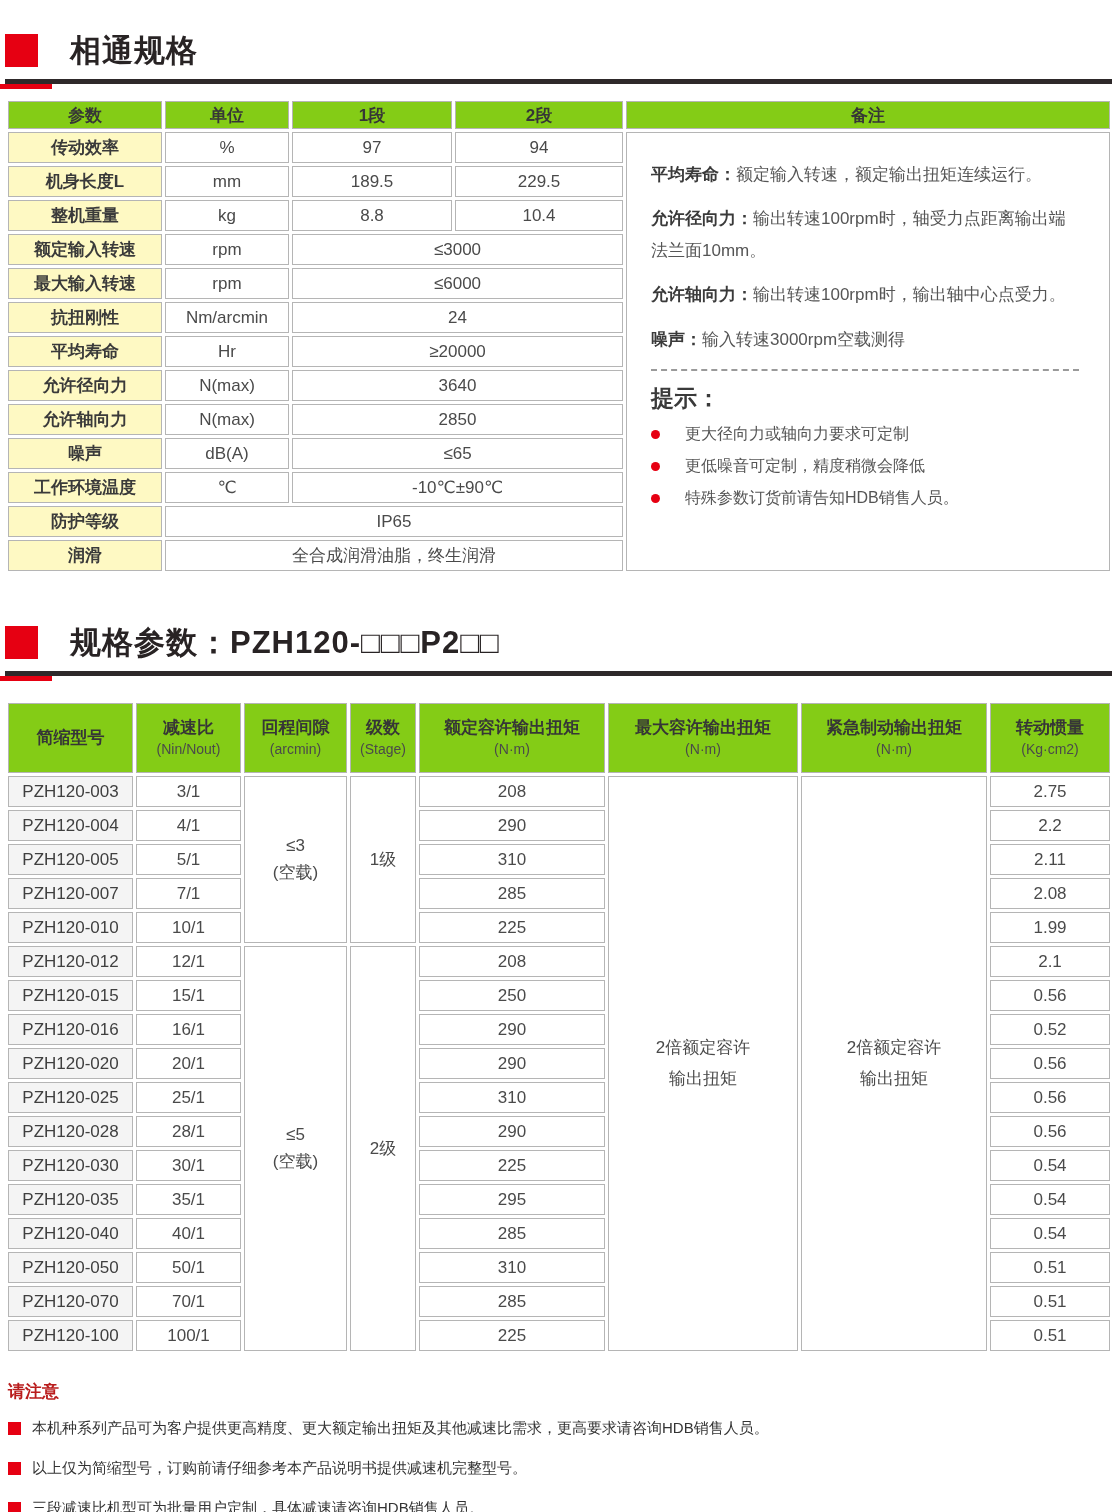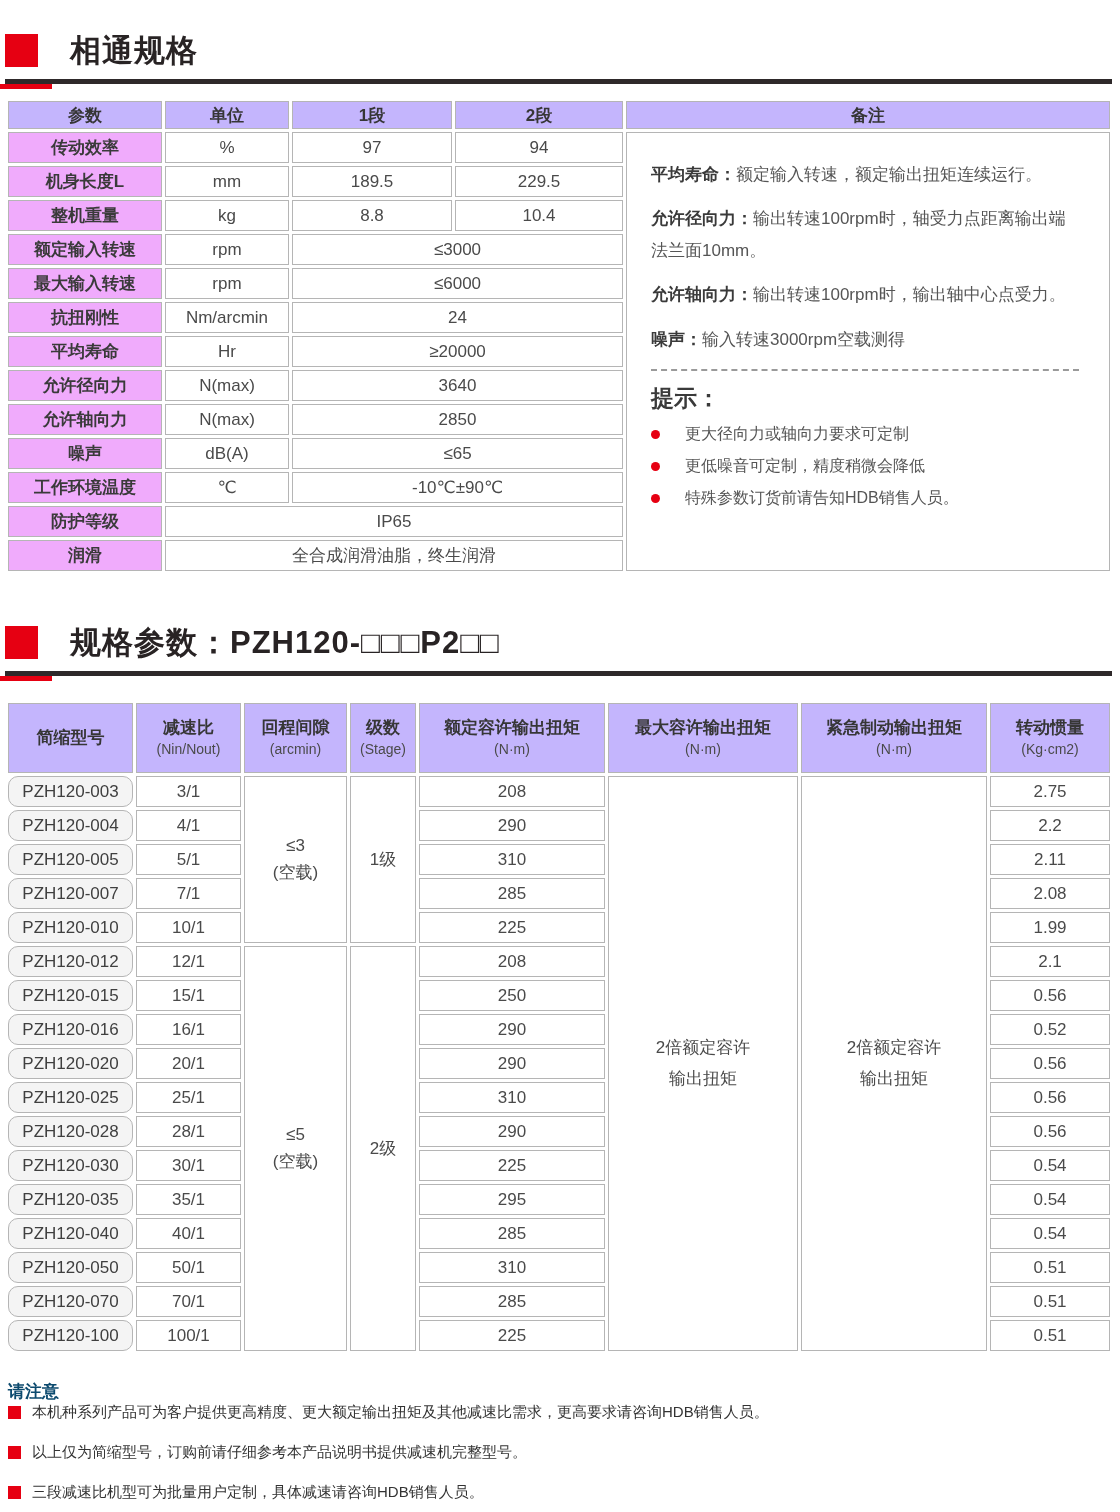--- a/index.html
+++ b/index.html
@@ -52,31 +52,31 @@
   }
   table.spec th, table.spec td {
     border: 1px solid #b5b5b5;
     text-align: center;
     vertical-align: middle;
     font-size: 17px;
     color: #4a4a4a;
     overflow: hidden;
   }
   table.spec th {
-    background: #c4b5fd;
+    background: #84cc16;
     font-weight: bold;
     color: #363636;
   }
 
   
   .t1-wrap { margin-top: 14px; }
   table.t1 th { height: 28px; }
   table.t1 td { height: 31px; }
   table.t1 td.param {
-    background: #f0abfc;
+    background: #fef9c3;
     font-weight: bold;
     color: #3a3a3a;
   }
   table.t1 td.remark {
     vertical-align: top;
     text-align: left;
     padding: 26px 30px 0 24px;
   }
   .rk-item { margin-bottom: 13px; line-height: 1.85; font-size: 17px; }
   .rk-item b { color: #3a3a3a; }
@@ -94,28 +94,28 @@
 
   
   .sec2 { margin-top: 52px; }
 
   
   .t2-wrap { margin-top: 24px; }
   table.t2 th { height: 70px; padding: 12px 2px; }
   table.t2 td { height: 31px; }
   table.t2 .h-main { font-size: 17px; font-weight: bold; line-height: 1.35; }
   table.t2 .h-sub { font-size: 14px; font-weight: normal; color: #4a4a4a; line-height: 1.3; }
-  table.t2 td.model { background: #f4f4f4; color: #3f3f3f; border-radius: 10px; }
+  table.t2 td.model { background: #f4f4f4; color: #3f3f3f; }
   table.t2 td.merged { background: #ffffff; }
   .two-line div { line-height: 1.55; }
   .wrap-narrow { display: inline-block; width: 102px; line-height: 1.8; }
 
   
   .notice { margin-top: 26px; padding-left: 3px; }
-  .notice-title { color: #0c4a6e; font-size: 17px; font-weight: bold; }
+  .notice-title { color: #b91c1c; font-size: 17px; font-weight: bold; margin-bottom: 16px; }
   .notice-item { display: flex; align-items: center; gap: 11px; margin-bottom: 21px; font-size: 15px; color: #333; }
   .notice-item .sq {
     width: 13px; height: 13px; background: #e60012; flex: 0 0 auto;
   }
 </style>
 </head>
 <body>
 
 <div class="page">
 

